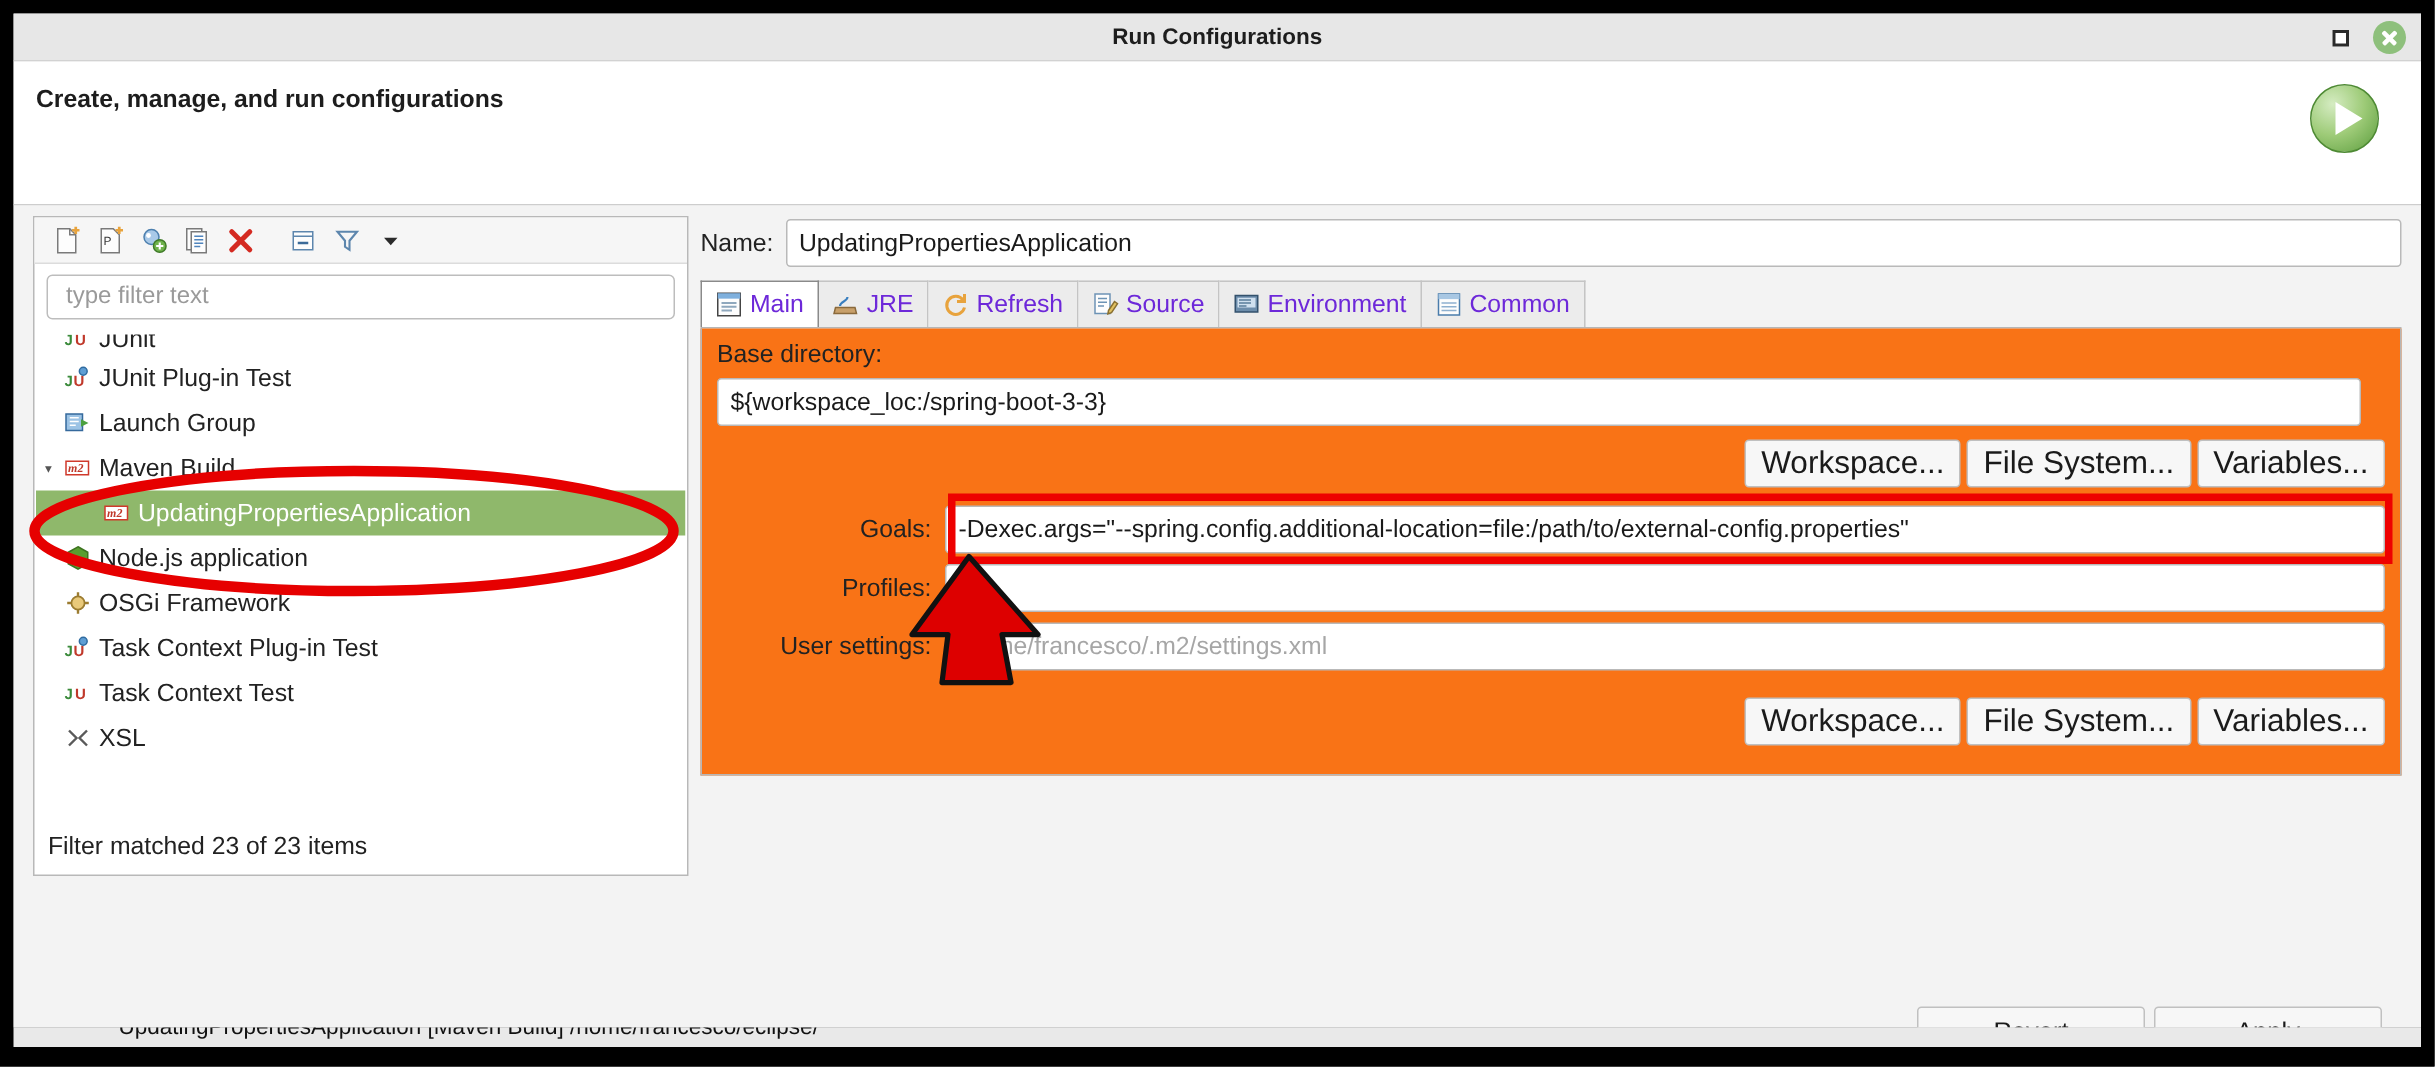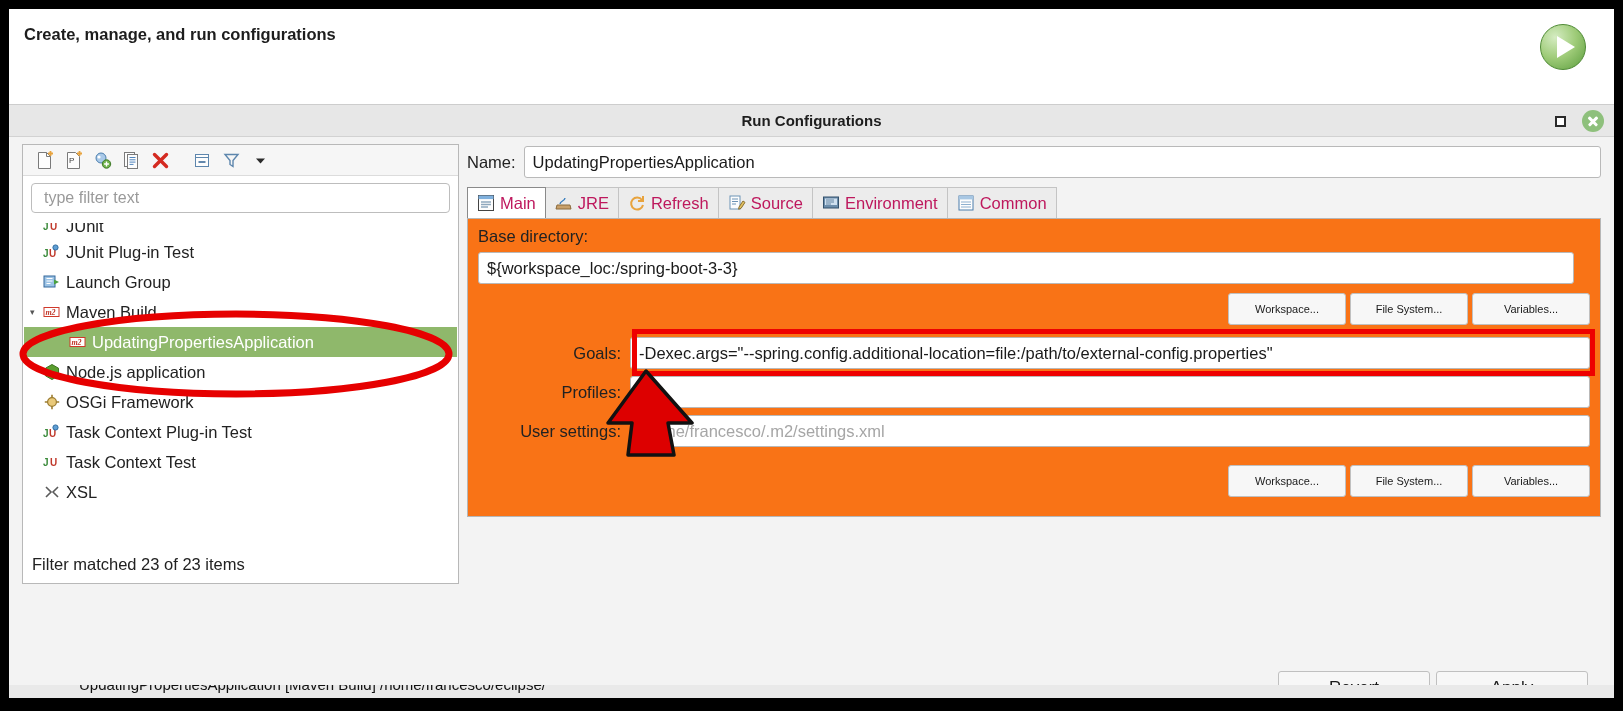--- a/index.html
+++ b/index.html
@@ -269,21 +269,21 @@
     height: 32px;
     border-bottom: 1px solid #b6b6b6;
   }
   .tab {
     display: flex;
     align-items: center;
     gap: 5px;
     height: 31px;
     padding: 0 9px;
     font-size: 16.5px;
-    color: #be185d;
+    color: #6d28d9;
     border: 1px solid #c4c4c4;
     border-bottom: none;
     background: #ececec;
     cursor: pointer;
     white-space: nowrap;
     box-sizing: border-box;
   }
   .tab + .tab { border-left: none; }
   .tab.active {
     background: #ffffff;
@@ -334,21 +334,21 @@
     display: flex;
     gap: 4px;
   }
   .sm-btn {
     height: 32px;
     min-width: 118px;
     padding: 0 10px;
     border: 1px solid #c0c0c0;
     border-radius: 3px;
     background: #f7f7f7;
-    font-size: 11px;
+    font-size: 21px;
     color: #1a1a1a;
     font-family: "Liberation Sans", sans-serif;
     cursor: pointer;
     white-space: nowrap;
   }
   #btnrow1 { top: 74px; }
   #btnrow2 { top: 246px; }
 
   
   .lrow {
@@ -460,39 +460,39 @@
     top: -5px;
     padding-left: 70px;
     font-size: 15px;
   }
 </style>
 </head>
 <body>
 
 <div id="window">
 
-  <div id="header">
-    <div class="hdr-title">Create, manage, and run configurations</div>
-    <div id="run-big-icon">
-      <div class="disc">
-          <div class="tri"></div>
-        </div>
-    </div>
-  </div>
-
   <div id="titlebar">
     <div class="title">Run Configurations</div>
     <div class="win-btn" id="btn-max">
       <div class="sq"></div>
     </div>
     <div class="win-btn" id="btn-close">
       <div class="circ"></div>
     </div>
   </div>
 
+  <div id="header">
+    <div class="hdr-title">Create, manage, and run configurations</div>
+    <div id="run-big-icon">
+      <div class="disc">
+          <div class="tri"></div>
+        </div>
+    </div>
+  </div>
+
   <div id="body">
 
     <div id="left-panel">
 
       <div id="tree-toolbar">
         <div class="tbtn">
           <svg width="19" height="19" viewBox="0 0 19 19">
             <path d="M3.5 1.5h8l4 4v12h-12z" fill="#fdfdfd" stroke="#7a7a7a" stroke-width="1"></path>
             <path d="M11.5 1.5v4h4" fill="none" stroke="#7a7a7a" stroke-width="1"></path>
             <path d="M13 2.5h5M15.5 0v5" stroke="#e8a33d" stroke-width="1.8"></path>

